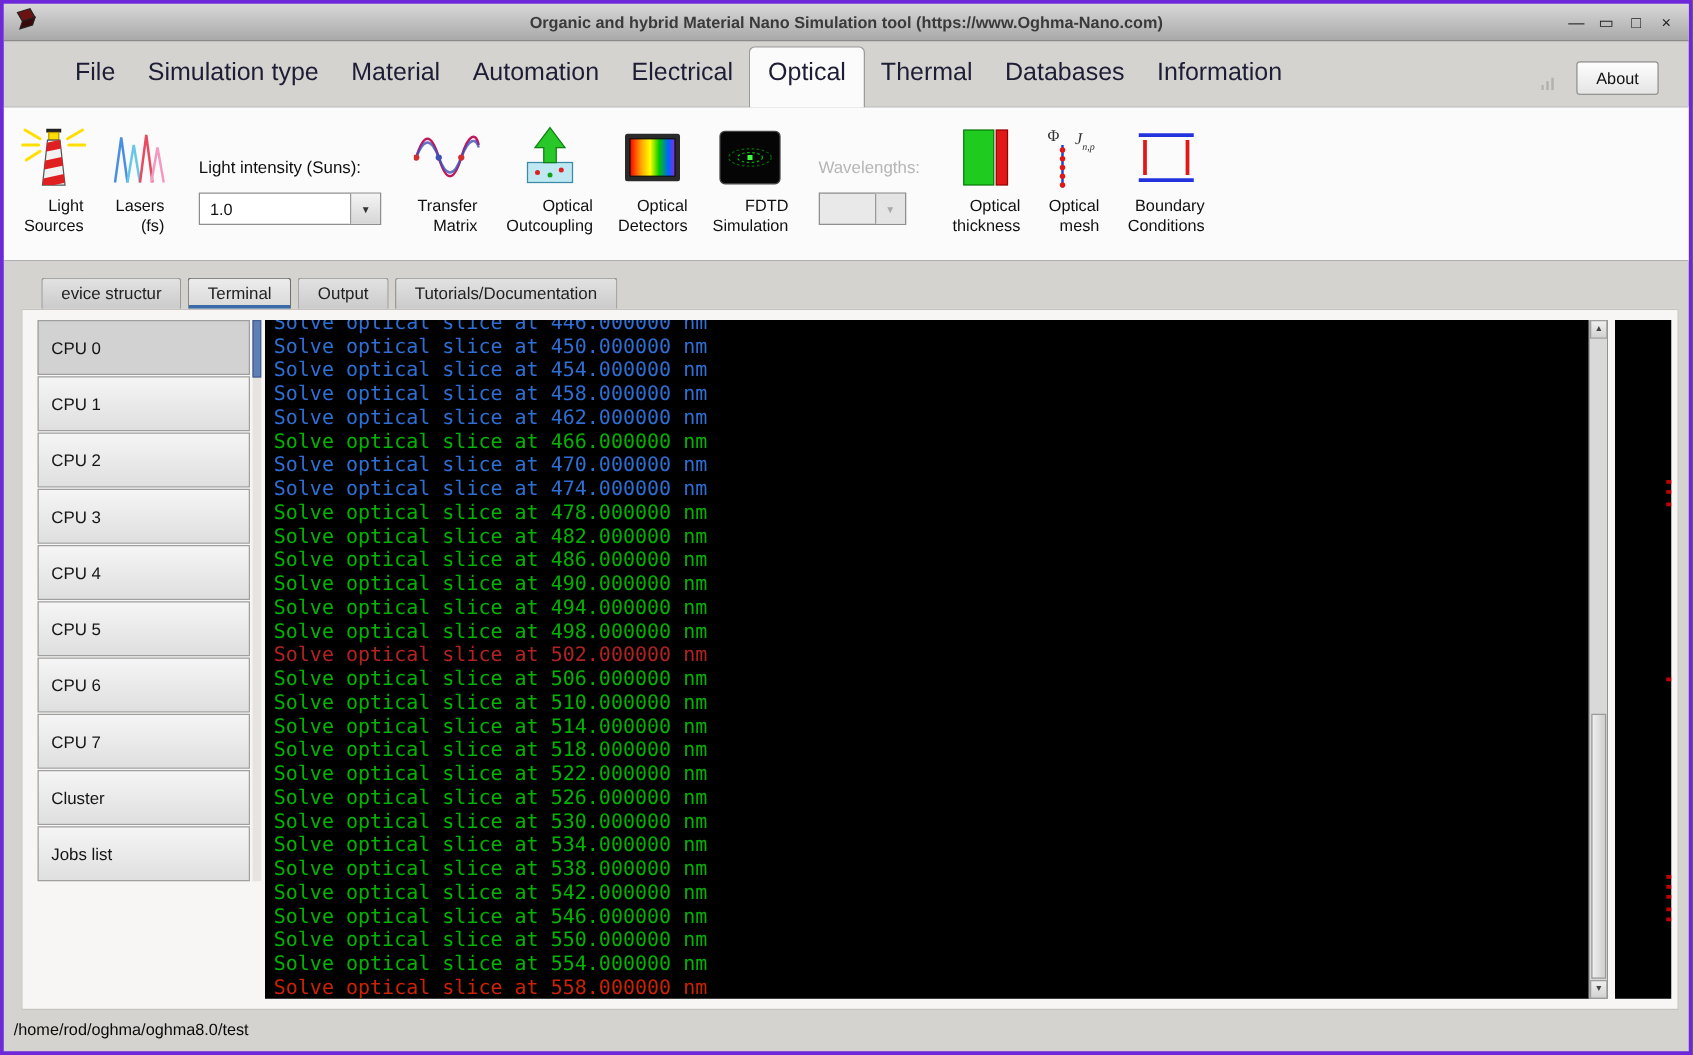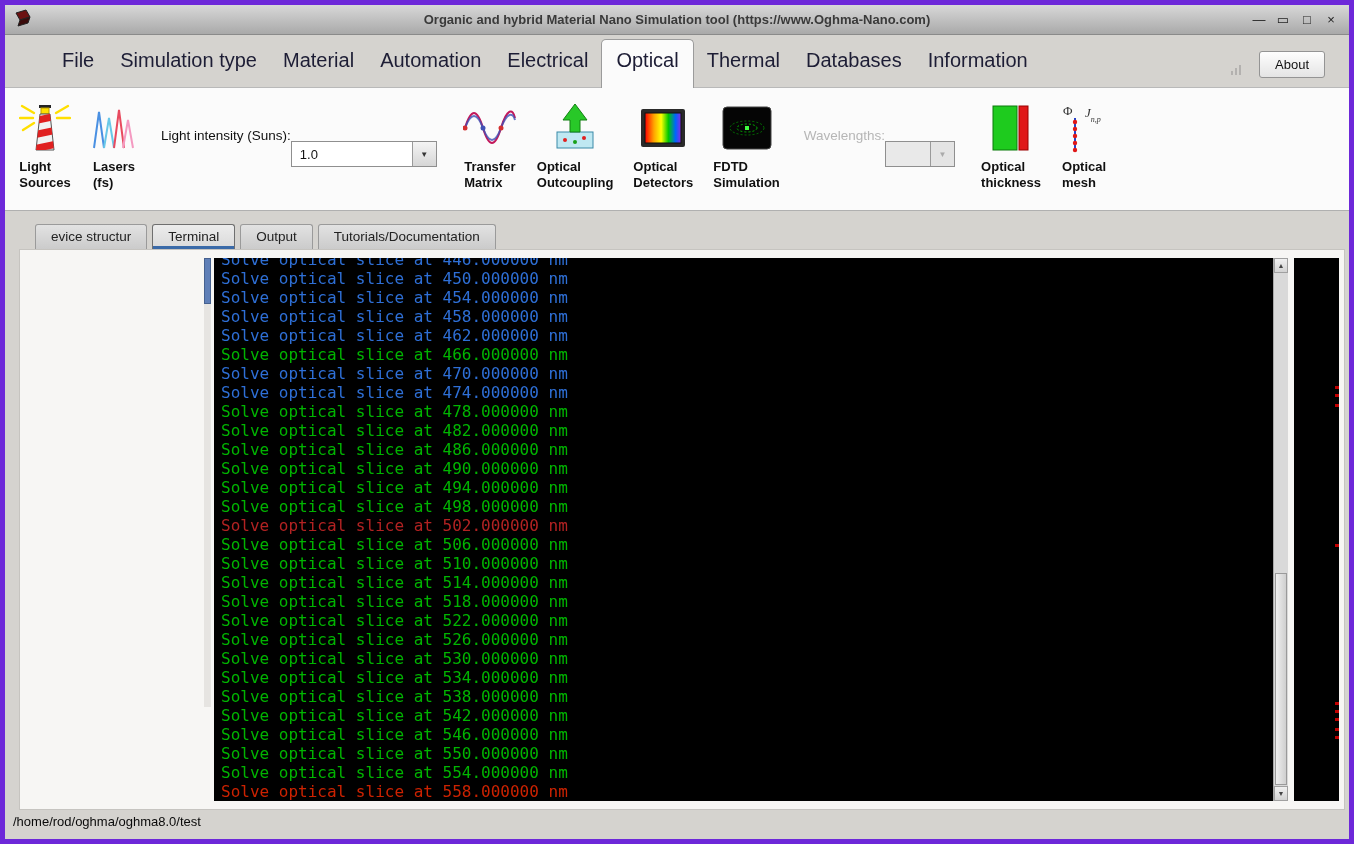--- a/index.html
+++ b/index.html
@@ -1,17 +1,17 @@
 <!DOCTYPE html>
 <html><head>
 <meta charset="utf-8">
 <style>
   * { margin:0; padding:0; box-sizing:border-box; }
   body { font-family:"Liberation Sans", sans-serif; background:#888; }
-  .window { position:relative; width:1354px; height:844px; background:#d5d3cf; overflow:hidden; border:5px solid #6d28d9; }
+  .window { position:relative; width:1354px; height:844px; background:#d5d3cf; overflow:hidden; border:3px solid #6d28d9; }
 
   
   .titlebar { position:absolute; top:0; left:0; right:0; height:30px;
     background:linear-gradient(#d8d8d8,#a9a9a9); border-bottom:1px solid #8a8a8a;
     display:flex; align-items:center; }
   .app-icon { margin-left:8px; z-index:2; }
   .title-text { position:absolute; left:0; right:0; text-align:center; font-weight:bold;
     font-size:13px; color:#3a3a3a; }
   .win-controls { margin-left:auto; display:flex; gap:4px; padding-right:8px; z-index:2; }
   .win-btn { width:20px; height:20px; display:flex; align-items:center; justify-content:center;
@@ -27,23 +27,23 @@
   .about-btn { position:absolute; right:24px; top:16px; padding:5px 15px;
     background:linear-gradient(#fefefe,#e4e4e4); border:1px solid #949494; border-radius:3px;
     font-size:13px; color:#111; }
 
   
   .ribbon { position:absolute; top:82px; left:0; right:0; height:124px;
     background:#fbfbfb; border-top:1px solid #b9b9b9; border-bottom:1px solid #b0b0b0;
     display:flex; align-items:flex-start; padding:12px 0 0 14px; z-index:1; }
   .rb { display:flex; flex-direction:column; align-items:center; margin-right:20px; }
   .rb .icon { height:56px; display:flex; align-items:center; justify-content:center; }
-  .rb .lbl { font-size:13px; color:#101010; text-align:left; white-space:pre-line;
-    line-height:1.25; margin-top:3px;font-weight:bold; }
-  .field-group { display:flex; flex-direction:row; margin:0 26px 0 4px; padding-top:28px; }
+  .rb .lbl { font-size:13px; color:#101010; text-align:right; white-space:pre-line;
+    line-height:1.25; margin-top:3px; }
+  .field-group { display:flex; flex-direction:column; margin:0 26px 0 4px; padding-top:28px; }
   .field-label { font-size:13.5px; color:#101010; }
   .field-label.disabled { color:#b6b6b6; }
   .combo { margin-top:13px; height:26px; background:#fff; border:1px solid #8f8f8f;
     display:flex; align-items:center; font-size:13px; color:#111; padding-left:8px;
     position:relative; }
   .combo.w-intensity { width:146px; }
   .combo.w-wavelength { width:70px; }
   .combo .arrow-btn { position:absolute; right:0; top:0; bottom:0; width:24px;
     background:linear-gradient(#f4f4f4,#d6d6d6); border-left:1px solid #9a9a9a;
     display:flex; align-items:center; justify-content:center; font-size:8px; color:#333; }
@@ -288,31 +288,55 @@
             <circle cx="14" cy="34" r="2.2"></circle>
               <circle cx="14" cy="41" r="2.2"></circle>
             <circle cx="14" cy="48" r="2.2"></circle>
           </g>
         </svg>
       </span>
       <span class="lbl">Optical
 mesh</span>
     </div>
 
+    <div class="rb">
+      <span class="icon">
+        <svg width="56" height="52" viewBox="0 0 56 52">
+          <line x1="6" y1="8" x2="50" y2="8" stroke="#2233dd" stroke-width="3"></line>
+          <line x1="6" y1="44" x2="50" y2="44" stroke="#2233dd" stroke-width="3"></line>
+          <line x1="11" y1="12" x2="11" y2="40" stroke="#e01818" stroke-width="3"></line>
+          <line x1="45" y1="12" x2="45" y2="40" stroke="#e01818" stroke-width="3"></line>
+        </svg>
+      </span>
+      <span class="lbl">Boundary
+Conditions</span>
+    </div>
 
   </div>
 
   <div class="nbtabs">
       <div class="nbtab">evice structur</div>
       <div class="nbtab selected">Terminal</div>
       <div class="nbtab">Output</div>
       <div class="nbtab">Tutorials/Documentation</div>
     </div>
 
   <div class="content">
+    <div class="sidebar">
+        <div class="side-item selected">CPU 0</div>
+        <div class="side-item">CPU 1</div>
+        <div class="side-item">CPU 2</div>
+        <div class="side-item">CPU 3</div>
+        <div class="side-item">CPU 4</div>
+        <div class="side-item">CPU 5</div>
+        <div class="side-item">CPU 6</div>
+        <div class="side-item">CPU 7</div>
+        <div class="side-item">Cluster</div>
+        <div class="side-item">Jobs list</div>
+      </div>
     <div class="side-scroll">
       <div class="handle"></div>
     </div>
 
     <div class="terminal">
       <div class="term-text"><div class="tline" style="color: rgb(46, 111, 214);">Solve optical slice at 446.000000 nm</div><div class="tline" style="color: rgb(46, 111, 214);">Solve optical slice at 450.000000 nm</div><div class="tline" style="color: rgb(46, 111, 214);">Solve optical slice at 454.000000 nm</div><div class="tline" style="color: rgb(46, 111, 214);">Solve optical slice at 458.000000 nm</div><div class="tline" style="color: rgb(46, 111, 214);">Solve optical slice at 462.000000 nm</div><div class="tline" style="color: rgb(0, 180, 0);">Solve optical slice at 466.000000 nm</div><div class="tline" style="color: rgb(46, 111, 214);">Solve optical slice at 470.000000 nm</div><div class="tline" style="color: rgb(46, 111, 214);">Solve optical slice at 474.000000 nm</div><div class="tline" style="color: rgb(0, 180, 0);">Solve optical slice at 478.000000 nm</div><div class="tline" style="color: rgb(0, 180, 0);">Solve optical slice at 482.000000 nm</div><div class="tline" style="color: rgb(0, 180, 0);">Solve optical slice at 486.000000 nm</div><div class="tline" style="color: rgb(0, 180, 0);">Solve optical slice at 490.000000 nm</div><div class="tline" style="color: rgb(0, 180, 0);">Solve optical slice at 494.000000 nm</div><div class="tline" style="color: rgb(0, 180, 0);">Solve optical slice at 498.000000 nm</div><div class="tline" style="color: rgb(178, 34, 34);">Solve optical slice at 502.000000 nm</div><div class="tline" style="color: rgb(0, 180, 0);">Solve optical slice at 506.000000 nm</div><div class="tline" style="color: rgb(0, 180, 0);">Solve optical slice at 510.000000 nm</div><div class="tline" style="color: rgb(0, 180, 0);">Solve optical slice at 514.000000 nm</div><div class="tline" style="color: rgb(0, 180, 0);">Solve optical slice at 518.000000 nm</div><div class="tline" style="color: rgb(0, 180, 0);">Solve optical slice at 522.000000 nm</div><div class="tline" style="color: rgb(0, 180, 0);">Solve optical slice at 526.000000 nm</div><div class="tline" style="color: rgb(0, 180, 0);">Solve optical slice at 530.000000 nm</div><div class="tline" style="color: rgb(0, 180, 0);">Solve optical slice at 534.000000 nm</div><div class="tline" style="color: rgb(0, 180, 0);">Solve optical slice at 538.000000 nm</div><div class="tline" style="color: rgb(0, 180, 0);">Solve optical slice at 542.000000 nm</div><div class="tline" style="color: rgb(0, 180, 0);">Solve optical slice at 546.000000 nm</div><div class="tline" style="color: rgb(0, 180, 0);">Solve optical slice at 550.000000 nm</div><div class="tline" style="color: rgb(0, 180, 0);">Solve optical slice at 554.000000 nm</div><div class="tline" style="color: rgb(204, 34, 0);">Solve optical slice at 558.000000 nm</div></div>
       <div class="term-scroll">
         <div class="sbtn up">▲</div>
         <div class="thumb"></div>
         <div class="sbtn down">▼</div>

